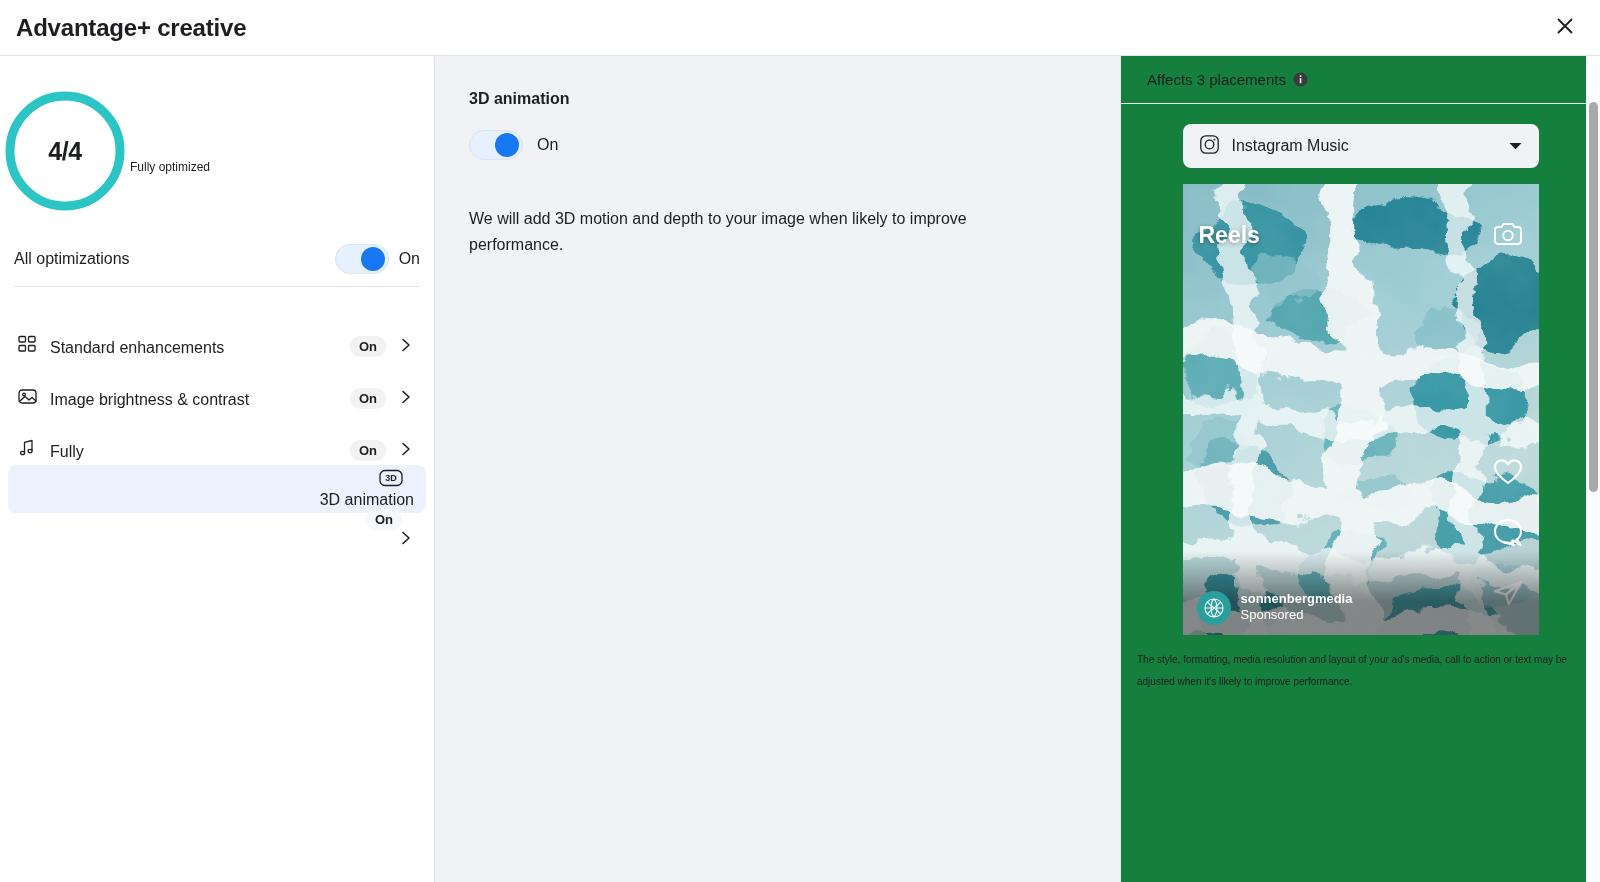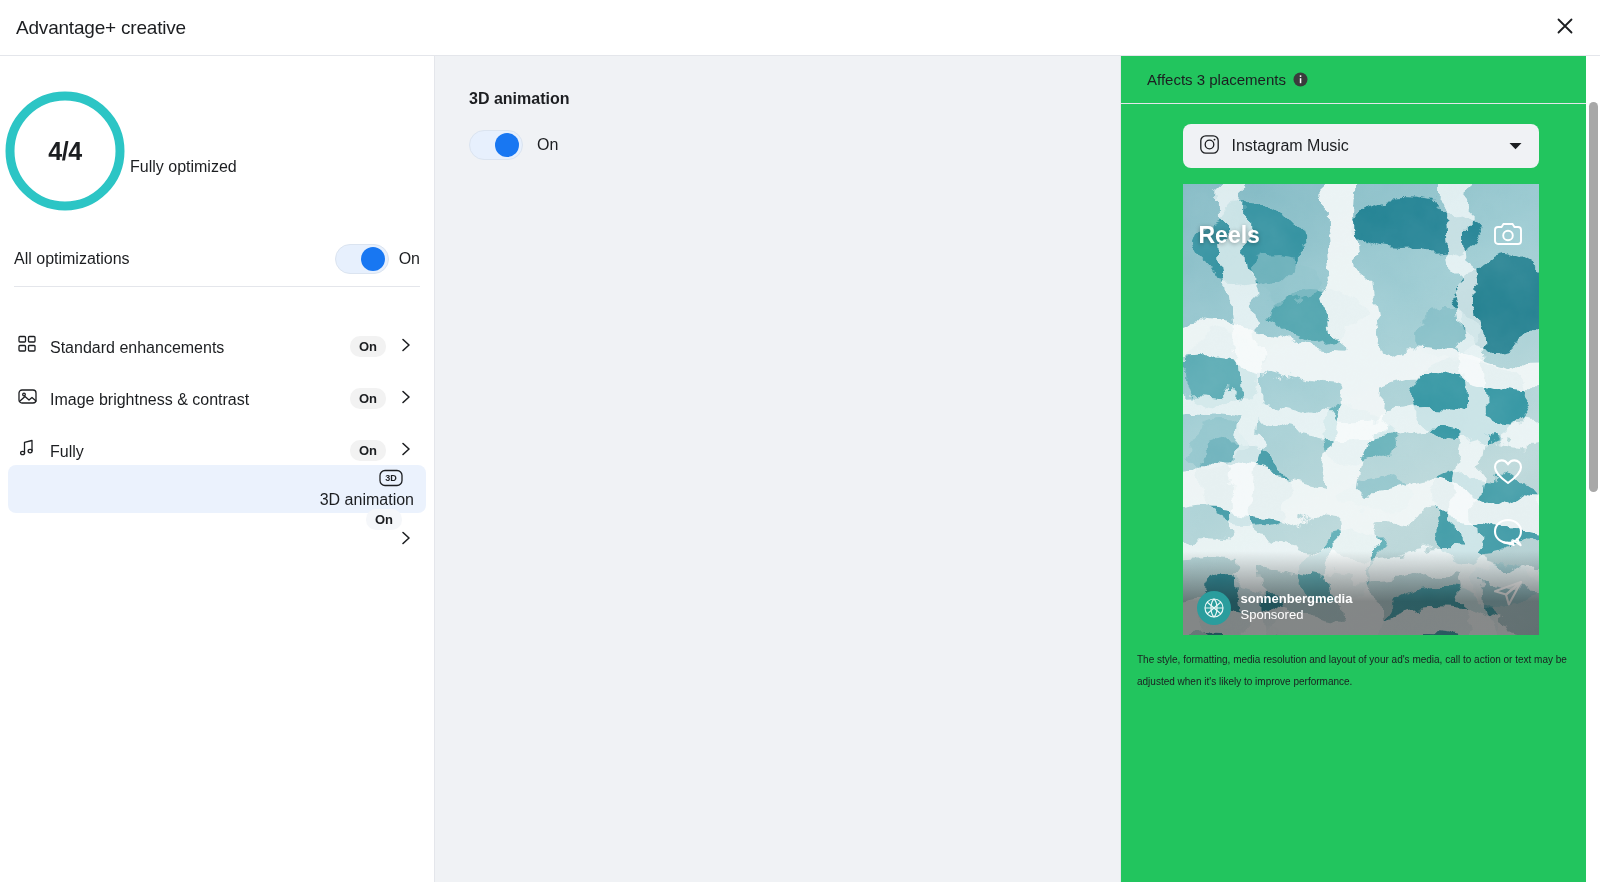--- a/index.html
+++ b/index.html
@@ -13,21 +13,21 @@
 
   
   .header {
     position: absolute; top: 0; left: 0;
     width: 1600px; height: 56px;
     background: #ffffff;
     border-bottom: 1px solid #e4e6eb;
     display: flex; align-items: center;
   }
   .header-title {
-    font-size: 19px; font-weight: normal; letter-spacing: -0.2px;
+    font-size: 24px; font-weight: bold; letter-spacing: -0.2px;
     margin-left: 16px; color: #1c1e21;
   }
   .close-btn {
     position: absolute; right: 18px; top: 50%; transform: translateY(-50%);
     width: 34px; height: 34px; border-radius: 50%;
     display: flex; align-items: center; justify-content: center;
     cursor: pointer; background: transparent; border: none;
   }
 
   
@@ -54,21 +54,21 @@
     width: 130px; height: 130px;
   }
   .gauge-value {
     position: absolute; inset: 0;
     display: flex; align-items: center; justify-content: center;
     font-size: 25px; font-weight: bold; color: #1c1e21;
     letter-spacing: -0.5px;
   }
   .gauge-label {
     margin-top: 32px;
-    font-size: 16px; color: #1c1e21;
+    font-size: 12px; color: #1c1e21;
   }
 
   .all-opt-row {
     margin-top: 22px;
     padding: 0 14px 0 14px;
     height: 42px;
     display: flex; align-items: center; justify-content: space-between;
   }
   .all-opt-label { font-size: 16px; color: #1c1e21; }
   .all-opt-right { display: flex; align-items: center; gap: 10px; }
@@ -133,21 +133,21 @@
   }
   .center-desc {
     margin-top: 46px;
     font-size: 16px; line-height: 26px; color: #1c1e21;
     max-width: 580px;
   }
 
   
   .right {
     width: 480px; height: 826px;
-    background: #22c55e;
+    background: #15803d;
     border-left: 1px solid #e4e6eb;
     position: relative;
     overflow: hidden;
   }
   .right-head {
     height: 48px;
     display: flex; align-items: center; gap: 7px;
     padding-left: 26px;
     border-bottom: 1px solid #e4e6eb;
     font-size: 15px; color: #1c1e21;
@@ -332,20 +332,21 @@
   </div>
 
   <div class="center">
     <div class="center-title">3D animation</div>
     <div class="center-toggle-row">
       <div class="toggle">
         <div class="knob"></div>
       </div>
       <div class="toggle-text">On</div>
     </div>
+    <div class="center-desc">We will add 3D motion and depth to your image when likely to improve performance.</div>
   </div>
 
   <div class="right">
 
     <div class="right-head">
       <span>Affects 3 placements</span>
       <span class="info-icon">
         <svg width="15" height="15" viewBox="0 0 15 15">
           <circle cx="7.5" cy="7.5" r="7" fill="#3a3b3c"></circle>
           <rect x="6.8" y="6.2" width="1.5" height="5" fill="#fff"></rect>

